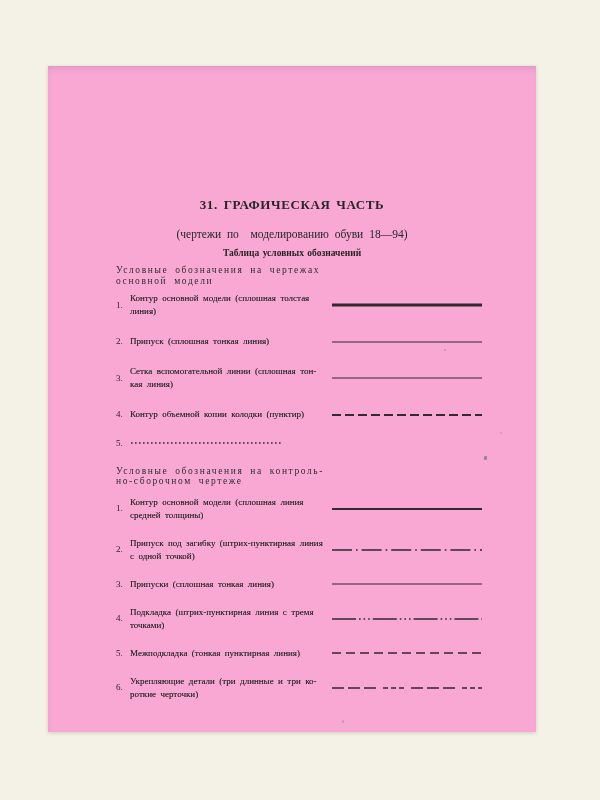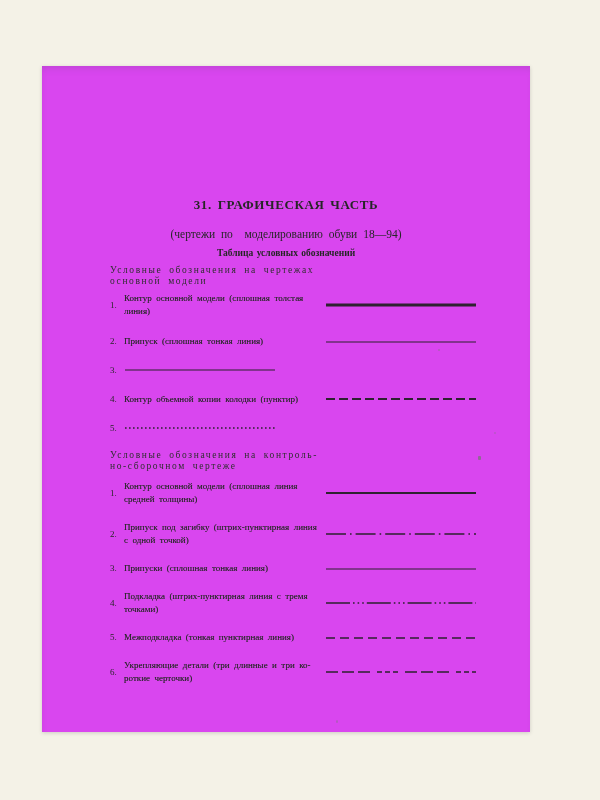--- a/index.html
+++ b/index.html
@@ -4,22 +4,22 @@
 <style>
   html,body { margin:0; padding:0; }
   body {
     width:600px; height:800px; overflow:hidden;
     background:#f4f2e7;
     font-family:"Liberation Serif","DejaVu Serif",serif;
     color:#262626;
   }
   .canvas { position:relative; width:600px; height:800px; }
   .paper {
-    position:absolute; left:42px; top:66px; width:488px; height:666px;
-    background:#d946ef;
+    position:absolute; left:48px; top:66px; width:488px; height:666px;
+    background:#f9a8d4;
     box-shadow:0 1px 4px rgba(0,0,0,0.16),
                inset 0 7px 8px -6px rgba(70,70,95,0.22),
                inset 5px 0 10px -8px rgba(0,0,0,0.08);
     box-sizing:border-box;
     padding-top:132px;
   }
   .head-block { width:100%; text-align:center; }
   .doc-title {
     font-size:13px; font-weight:bold; letter-spacing:0.6px;
     line-height:14px; word-spacing:2px;
@@ -84,20 +84,22 @@
             <span class="num">2.</span>
             <div class="item-text">Припуск (сплошная тонкая линия)</div>
             <div class="line-col">
               <svg width="152" height="8" class="line-sample">
                 <line x1="1" x2="151" y1="4" y2="4" stroke="#1f1f1f" stroke-opacity="0.92" stroke-width="1.1"></line>
               </svg>
             </div>
           </div>
           <div class="row">
             <span class="num">3.</span>
+            <div class="item-text">Сетка вспомогательной линии (сплошная тон-
+кая линия)</div>
             <div class="line-col">
               <svg width="152" height="8" class="line-sample">
                 <line x1="1" x2="151" y1="4" y2="4" stroke="#1f1f1f" stroke-opacity="0.92" stroke-width="1.2"></line>
               </svg>
             </div>
           </div>
           <div class="row">
             <span class="num">4.</span>
             <div class="item-text">Контур объемной копии колодки (пунктир)</div>
             <div class="line-col">

